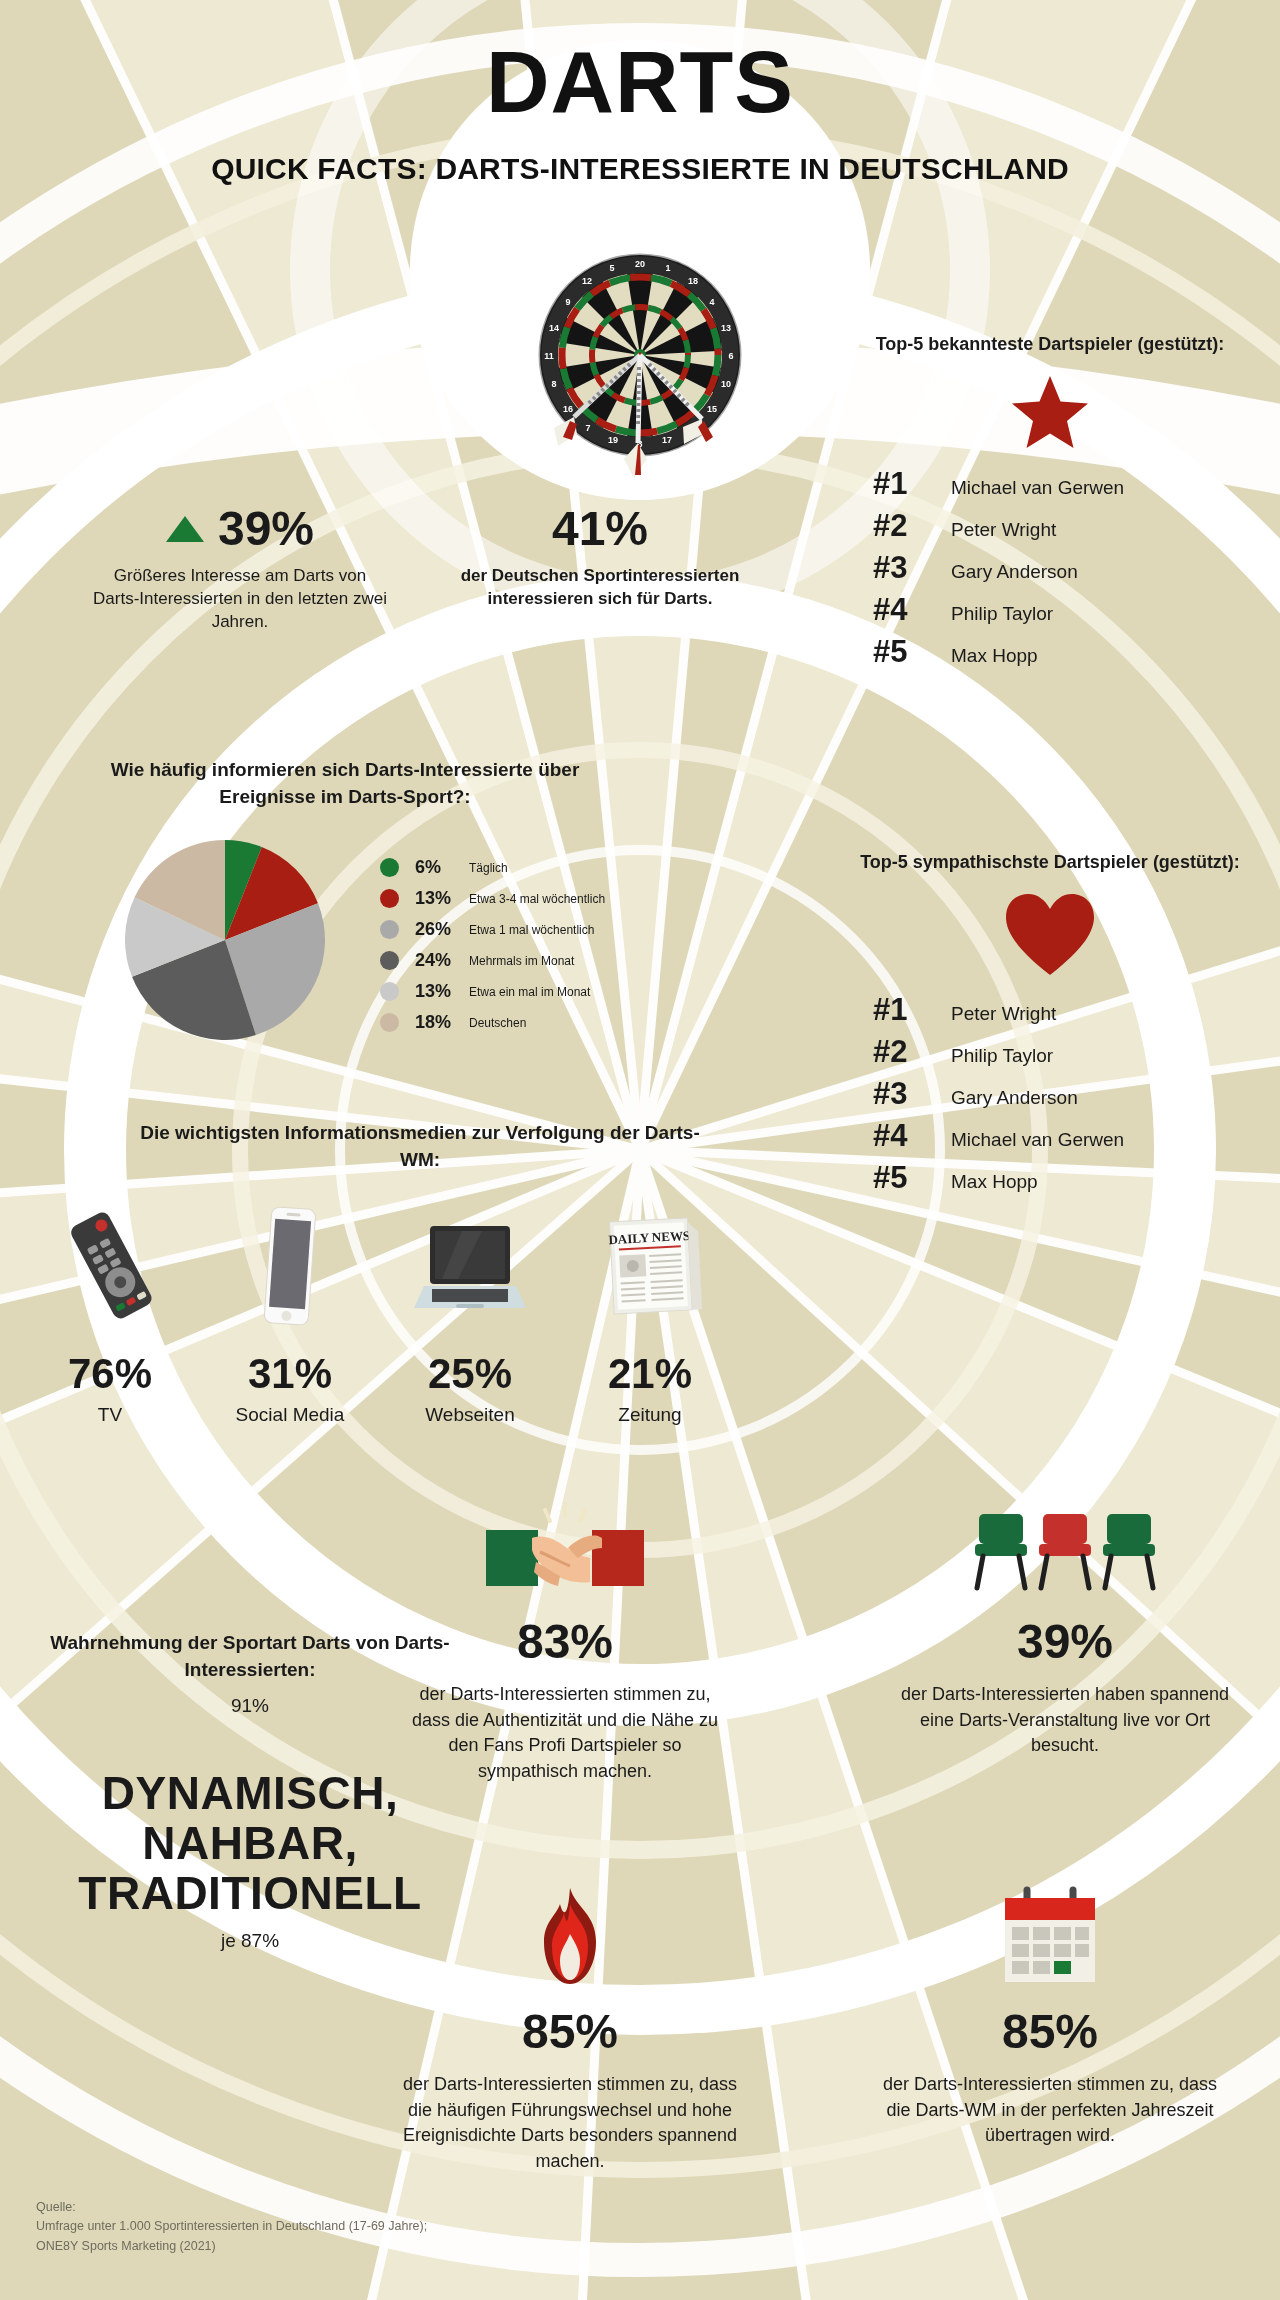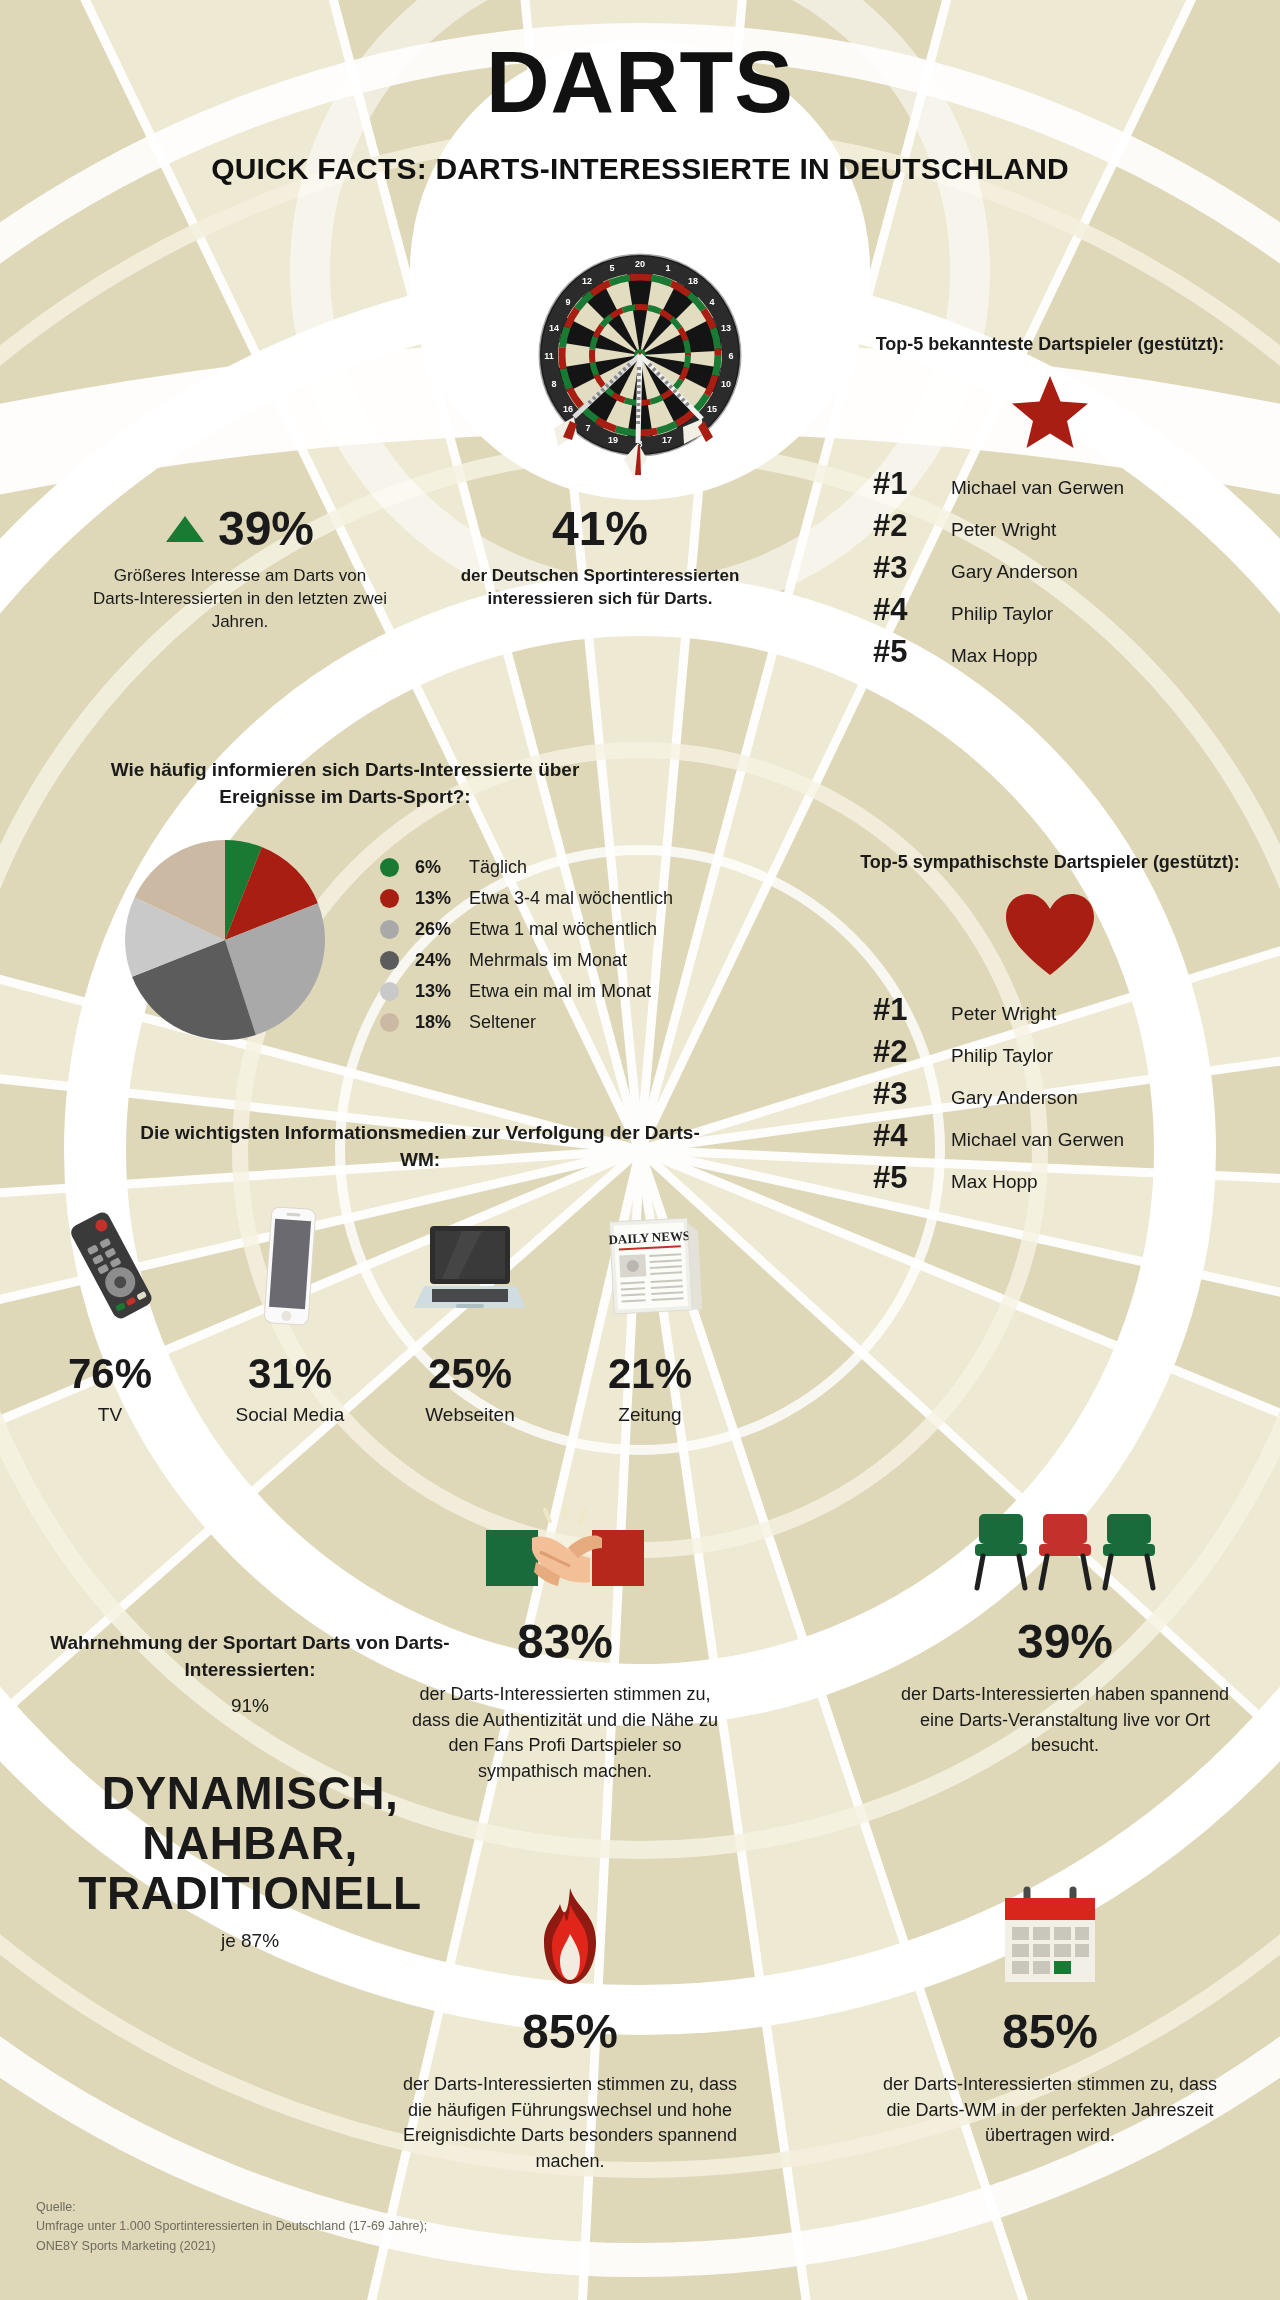--- a/index.html
+++ b/index.html
@@ -66,21 +66,21 @@
   
   .pie-head {
     position: absolute; left: 95px; top: 757px; width: 500px;
     text-align: center; font-size: 19px; font-weight: 700; line-height: 1.4;
   }
   .pie-wrap { position: absolute; left: 120px; top: 835px; }
   .legend { position: absolute; left: 380px; top: 852px; }
   .legend .lrow { display: flex; align-items: center; height: 31px; }
   .legend .dot { width: 19px; height: 19px; border-radius: 50%; margin-right: 16px; }
   .legend .pct { font-size: 18px; font-weight: 700; width: 54px; }
-  .legend .txt { font-size: 18px; }
+  .legend .txt { font-size: 12px; }
 
   
   .media-head {
     position: absolute; left: 140px; top: 1120px; width: 560px;
     text-align: center; font-size: 19px; font-weight: 700; line-height: 1.4;
   }
   .media-row { position: absolute; left: 20px; top: 1190px; width: 720px; display: flex; }
   .media-item { width: 180px; text-align: center; }
   .media-icon { height: 140px; display: flex; align-items: flex-end; justify-content: center; }
   .media-pct { font-size: 42px; font-weight: 800; margin-top: 20px; }
@@ -377,21 +377,21 @@
           <span class="txt">Mehrmals im Monat</span>
         </div>
         <div class="lrow">
           <span class="dot" style="background: rgb(201, 201, 201);"></span>
           <span class="pct">13%</span>
           <span class="txt">Etwa ein mal im Monat</span>
         </div>
         <div class="lrow">
           <span class="dot" style="background: rgb(203, 185, 164);"></span>
           <span class="pct">18%</span>
-          <span class="txt">Seltener</span>
+          <span class="txt">Deutschen</span>
         </div>
       </div>
 
     <div class="media-head">Die wichtigsten Informationsmedien zur Verfolgung der Darts-WM:</div>
     <div class="media-row">
 
       <div class="media-item">
         <div class="media-icon">
           <svg width="130" height="130" viewBox="0 0 130 130">
             <g transform="rotate(-28 65 65)">

